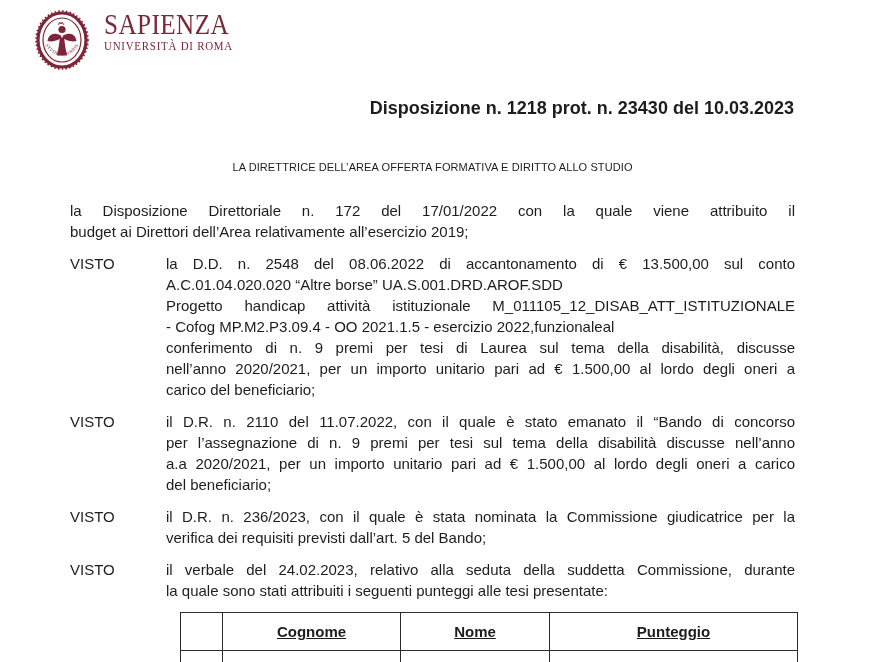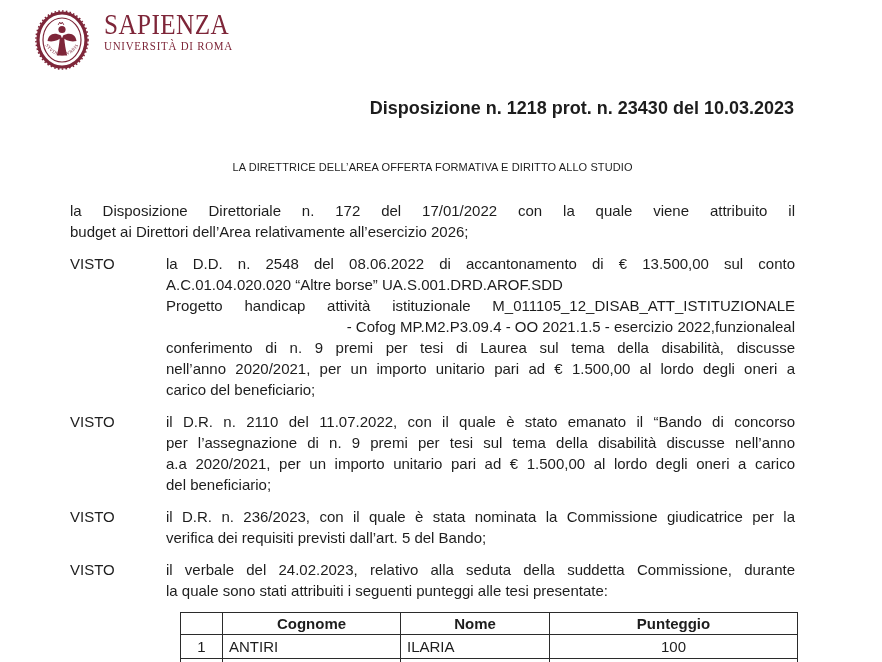--- a/index.html
+++ b/index.html
@@ -31,27 +31,27 @@
     position:absolute; top:161px; left:70px; width:725px;
     text-align:center; font-size:11px; letter-spacing:0.1px; white-space:nowrap;
   }
   
   .content { position:absolute; top:200px; left:70px; width:725px; }
   .para { display:flex; margin-bottom:11px; }
   .plabel { width:96px; flex:none; font-size:15px; line-height:21px; }
   .ptext { flex:1; min-width:0; }
   .line { font-size:15px; line-height:21px; white-space:normal; }
   .line.j { text-align:justify; text-align-last:justify; }
-  .line.tabs { display:flex; justify-content:flex-end; }
+  .line.tabs { display:flex; justify-content:flex-start; }
   .line.tabs span { white-space:nowrap; }
   
   table.scores { border-collapse:collapse; margin-left:110px; table-layout:fixed; width:617px; }
   table.scores th, table.scores td {
-    border:1px solid #2b2b2b; font-size:15px; padding:0 6px;
-    overflow:hidden; white-space:nowrap;
+    border:1px solid #2b2b2b; font-size:15px; padding:8px 6px;
+    overflow:hidden; white-space:nowrap;text-decoration:underline;
   }
   table.scores th { font-weight:bold; text-align:center; height:21px; }
   table.scores td { height:23px; }
   td.c { text-align:center; }
   td.l { text-align:left; }
 </style>
 </head>
 <body>
 
 <div class="logo">
@@ -77,21 +77,21 @@
 
 <div class="dispo">Disposizione n. 1218 prot. n. 23430 del 10.03.2023</div>
 
 <div class="doctitle">LA DIRETTRICE DELL’AREA OFFERTA FORMATIVA E DIRITTO ALLO STUDIO</div>
 
 <div class="content">
   <div id="recitals">
       <div class="para">
         <div class="ptext">
           <div class="line j">la Disposizione Direttoriale n. 172 del 17/01/2022 con la quale viene attribuito il</div>
-          <div class="line">budget ai Direttori dell’Area relativamente all’esercizio 2026;</div>
+          <div class="line">budget ai Direttori dell’Area relativamente all’esercizio 2019;</div>
         </div>
       </div>
       <div class="para">
         <div class="plabel">VISTO</div>
         <div class="ptext">
           <div class="line j">la D.D. n. 2548 del 08.06.2022 di accantonamento di € 13.500,00 sul conto</div>
           <div class="line">A.C.01.04.020.020 “Altre borse” UA.S.001.DRD.AROF.SDD</div>
           <div class="line j">Progetto handicap attività istituzionale M_011105_12_DISAB_ATT_ISTITUZIONALE</div>
           <div class="line tabs">
             <span>- Cofog MP.M2.P3.09.4 - OO 2021.1.5 - esercizio 2022,</span>

